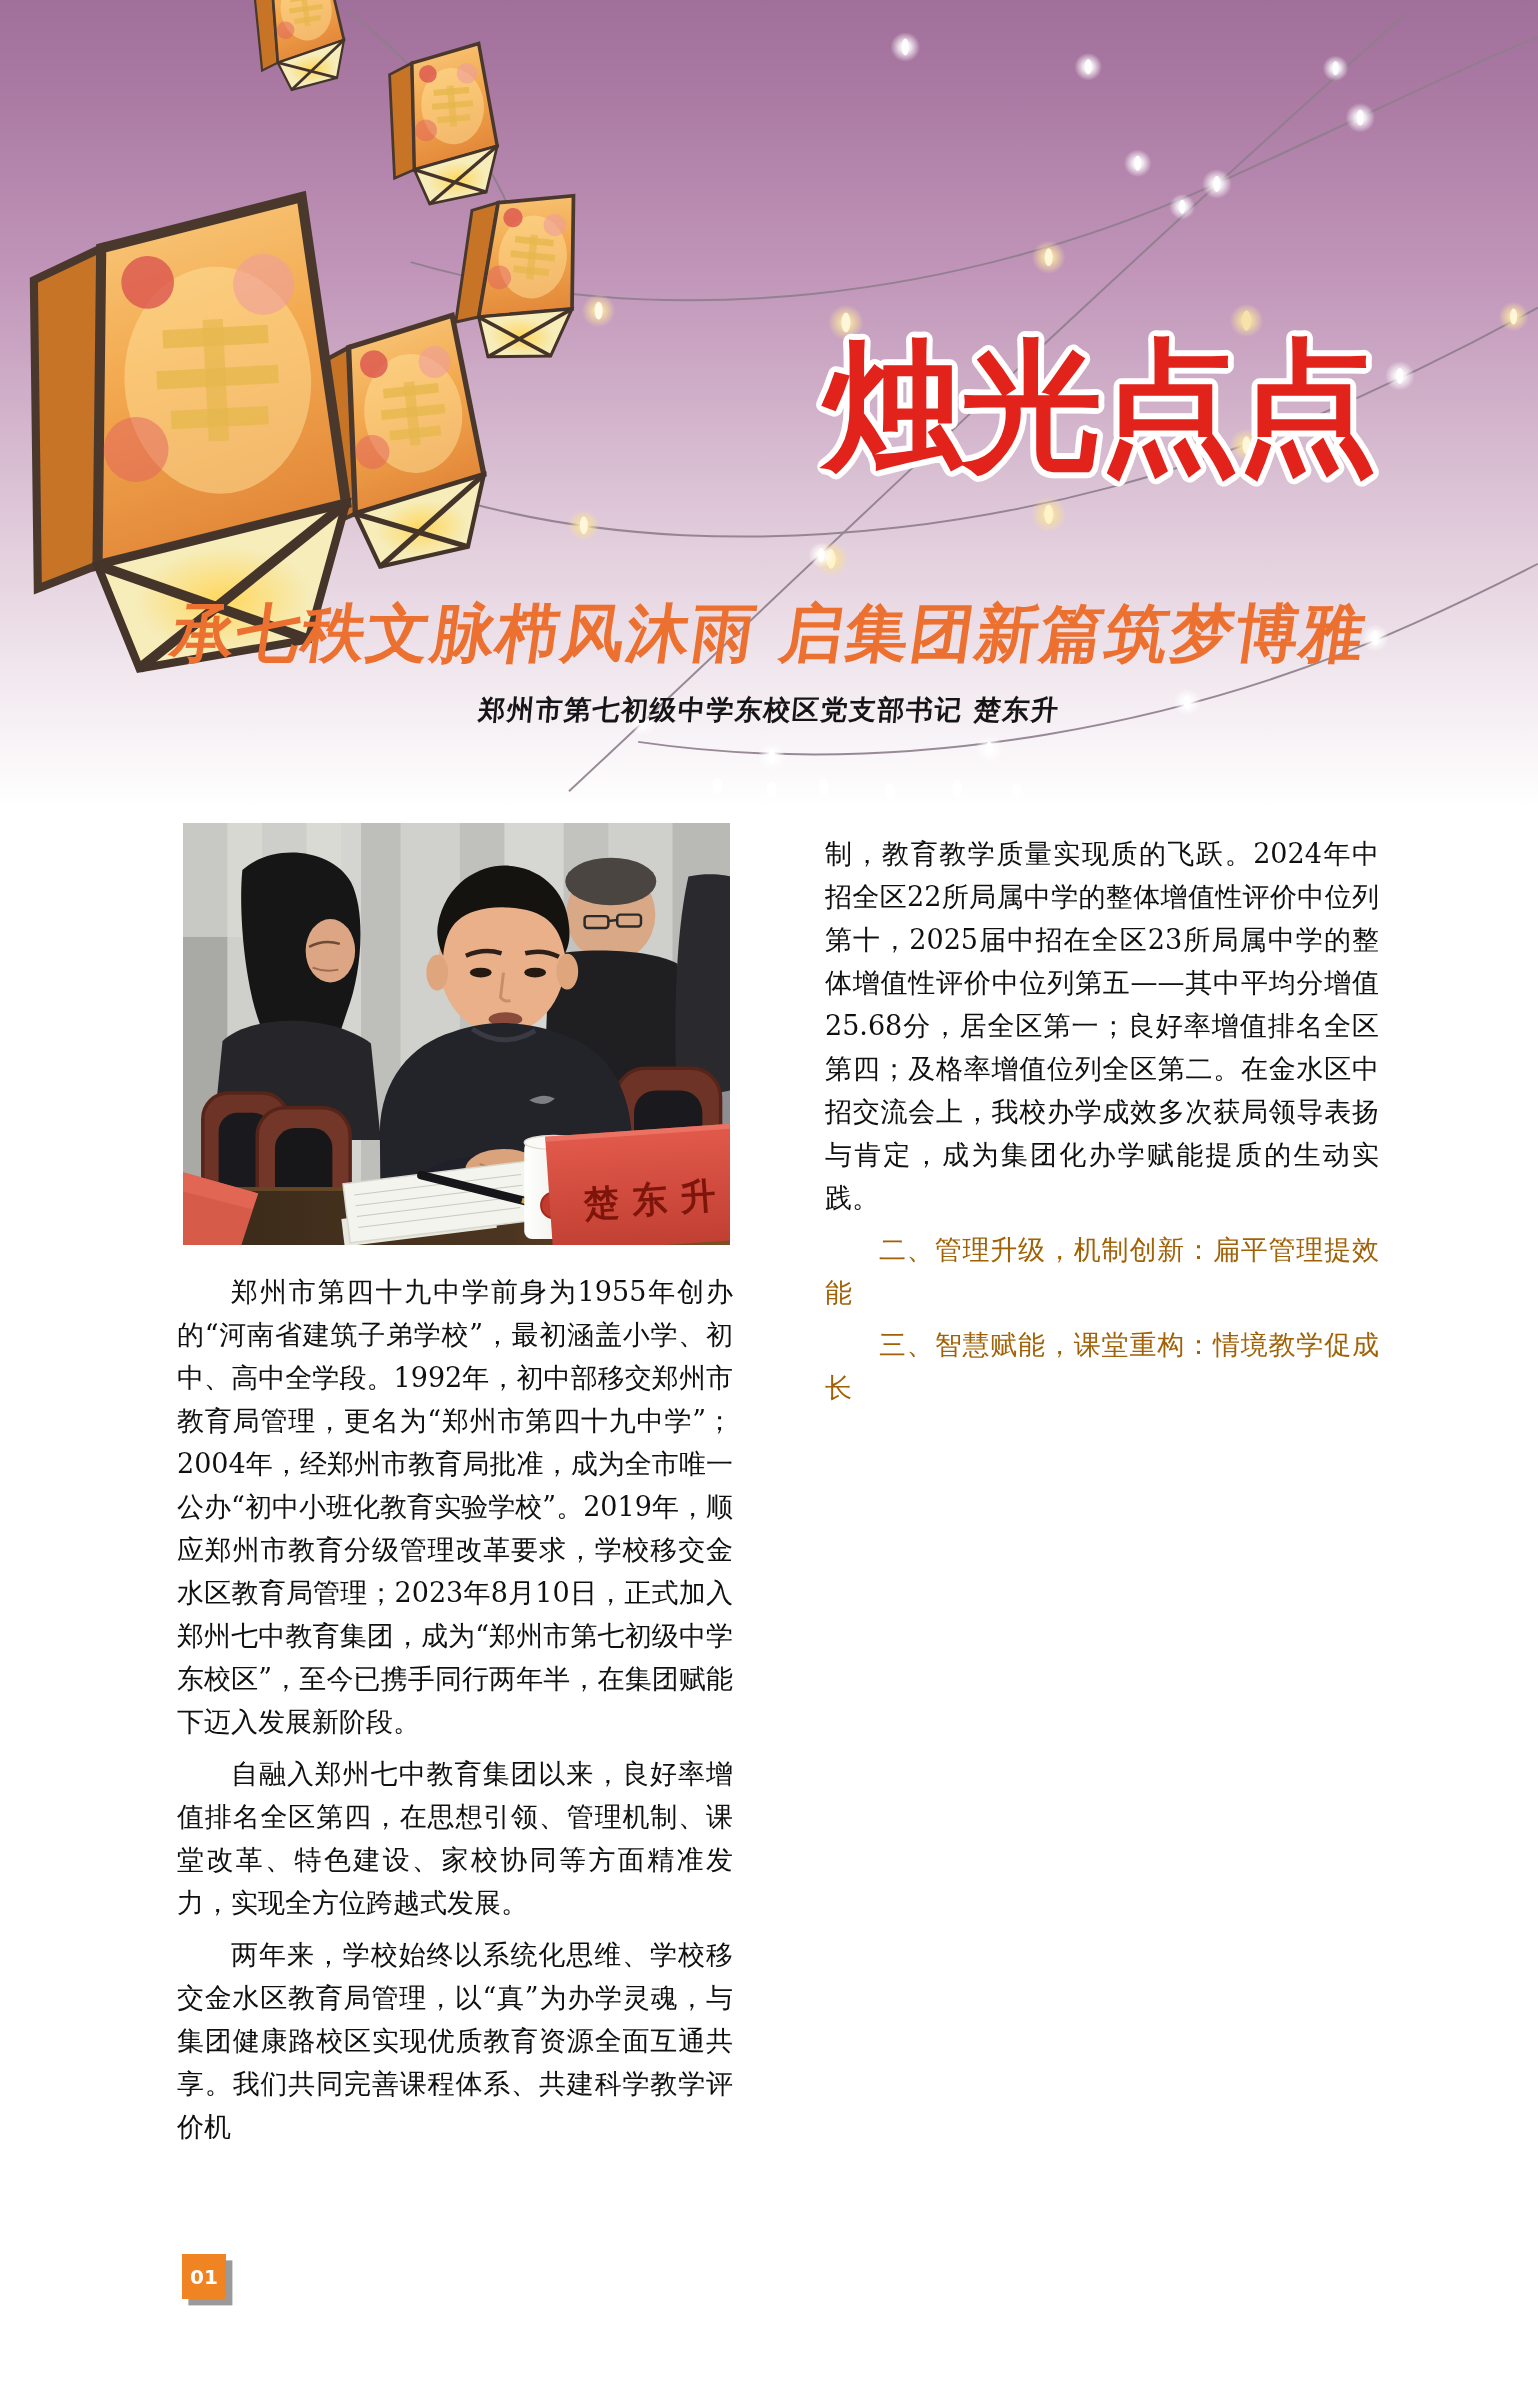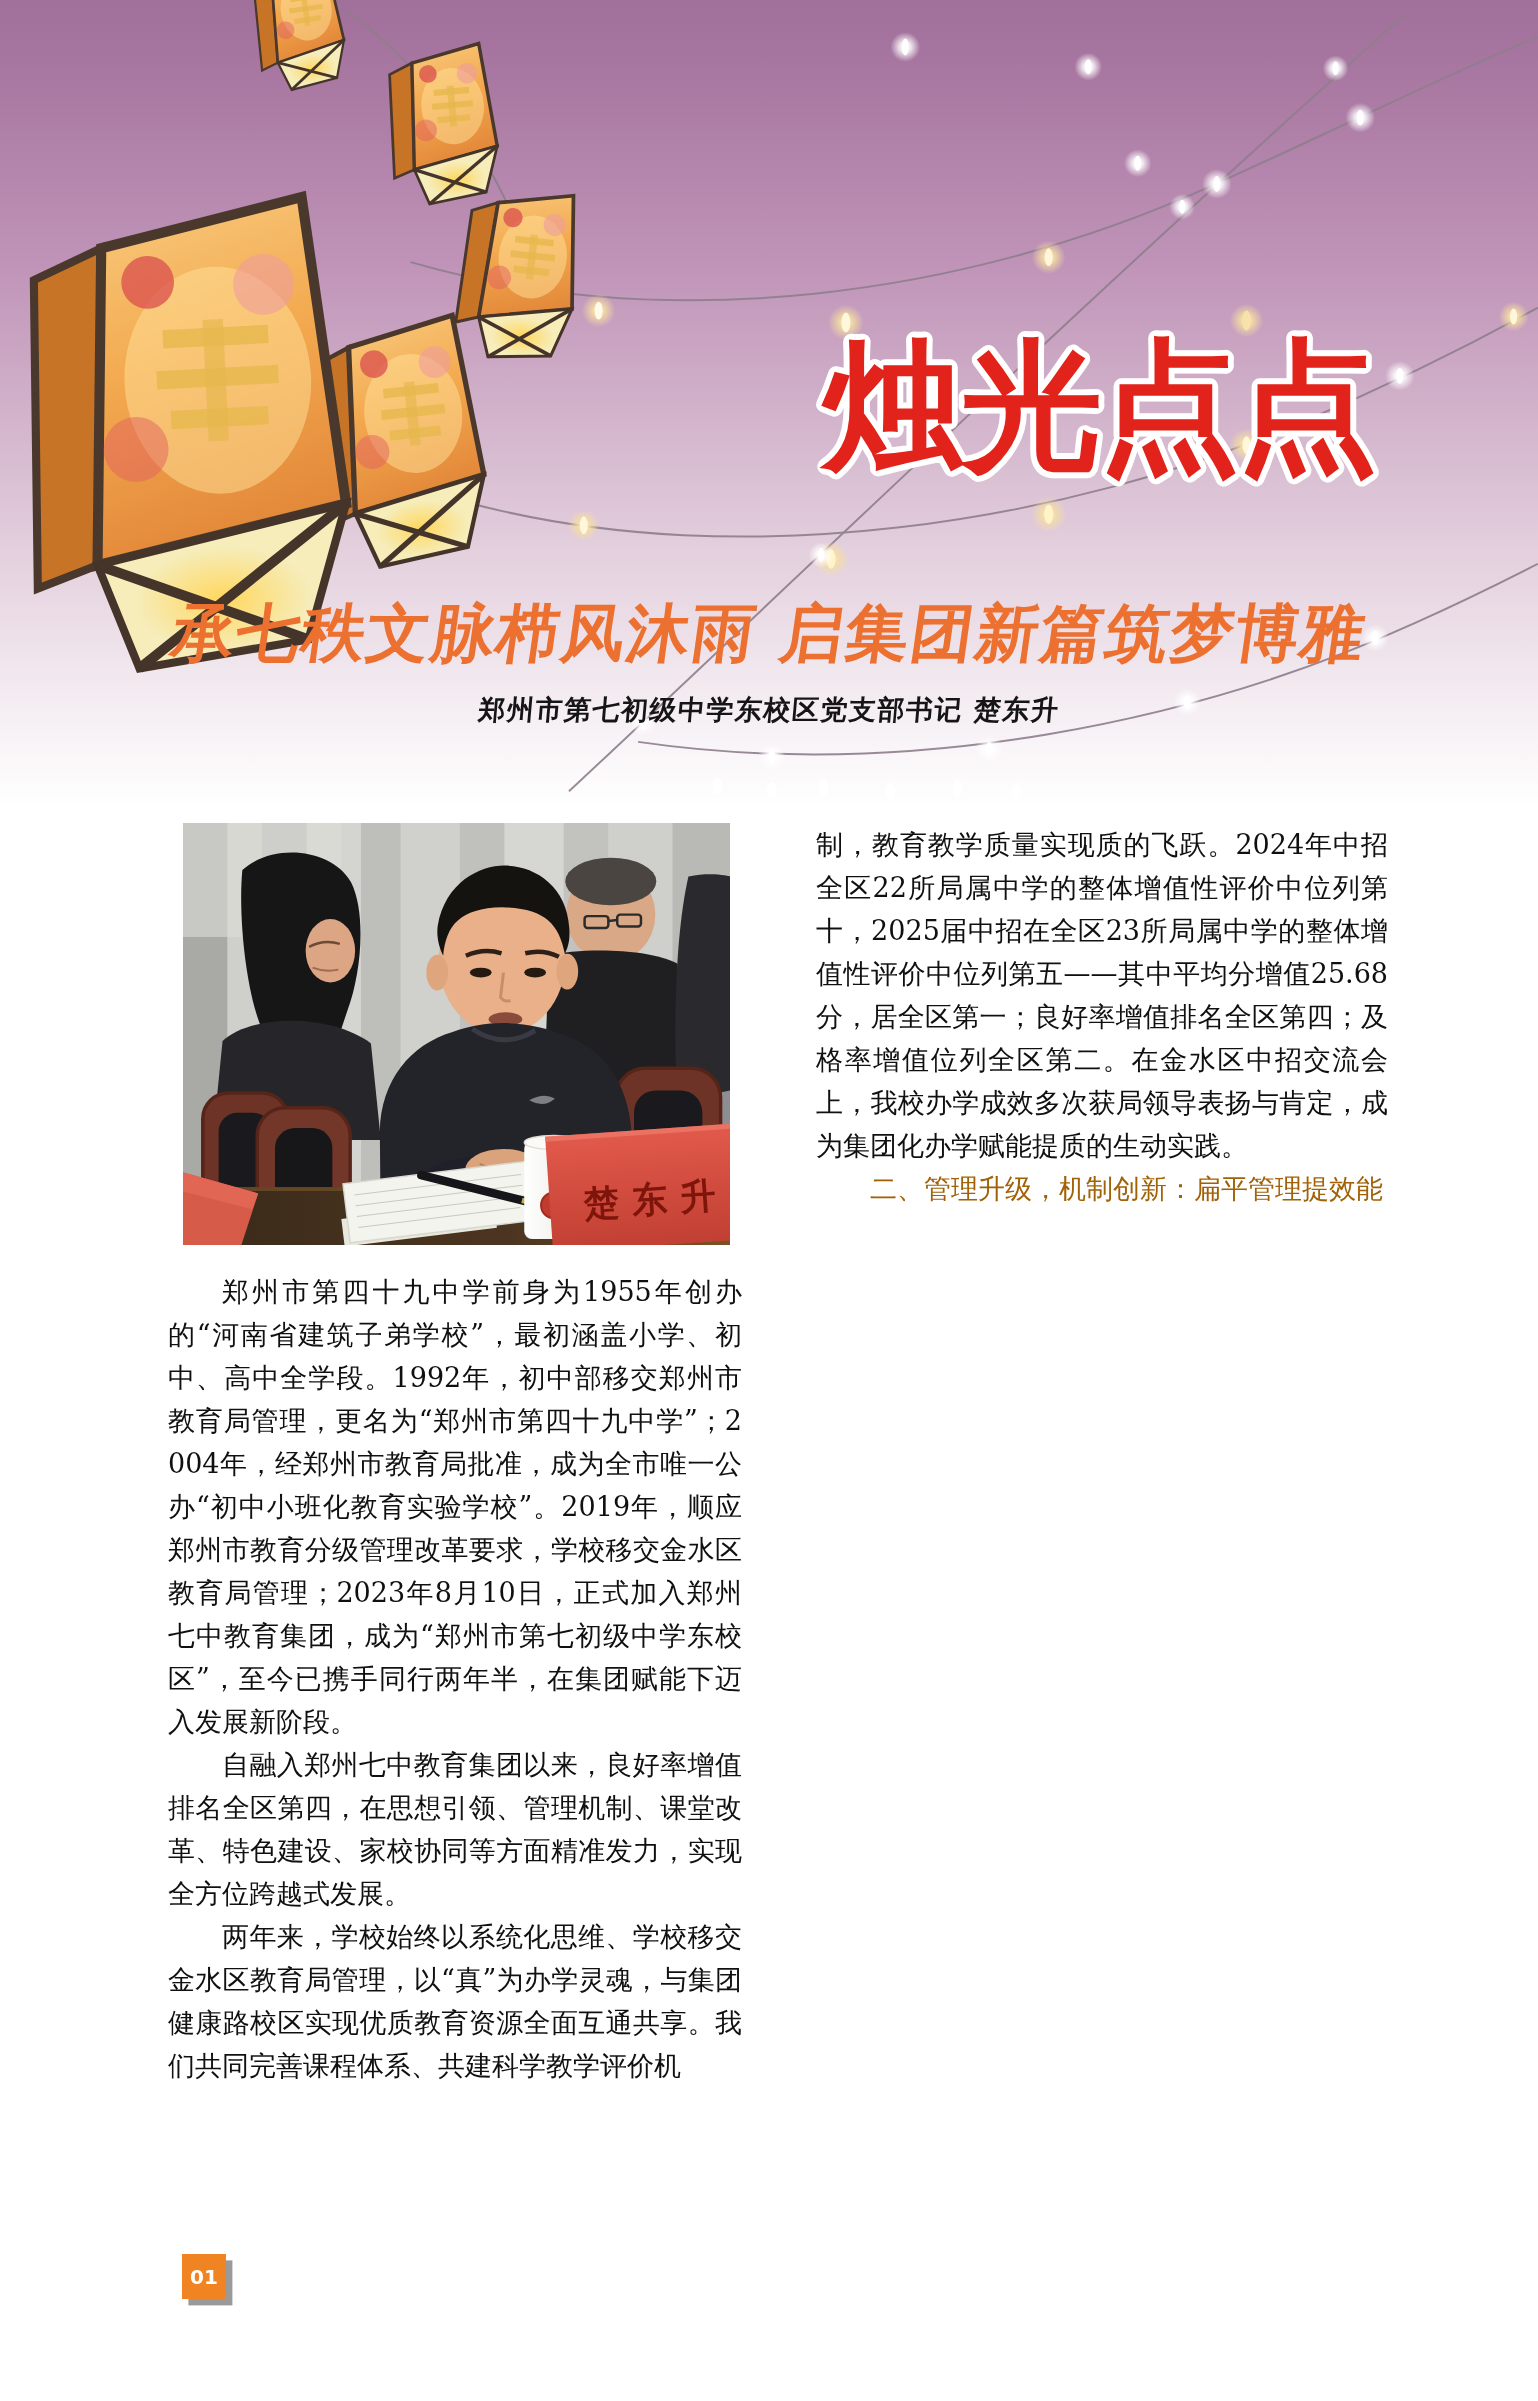--- a/index.html
+++ b/index.html
@@ -29,21 +29,21 @@
     font-size:27px; font-weight:bold; color:#151515; transform:skewX(-5deg);
     letter-spacing:1.5px; white-space:nowrap;
   }
   
   .col{
     position:absolute; top:823px; width:574px; font-size:27px; line-height:43px;
     color:#101010; text-align:justify; word-break:break-all;
   }
   .col-left{left:168px;}
   .col-right{left:816px; width:572px;}
-  .col p{margin:0; text-indent:2em;}
+  .col p{margin:9px; text-indent:2em;}
   .col p.cont{text-indent:0;}
   .col p.heading{color:#a16207;}
   .photo-wrap{width:547px;height:422px;margin-left:15.3px;margin-bottom:25px;overflow:hidden;}
   .photo-wrap svg{display:block;width:547px;height:422px;}
   
   .pagenum{
     position:absolute; left:182px; top:2254px; width:44px; height:45px;
     background:#f08423; color:#ffffff; font-family:"DejaVu Sans", sans-serif;
     font-weight:bold; font-size:20px; display:flex; align-items:center; justify-content:center;
     box-shadow:6.4px 6.4px 0 #9a9a9a;
@@ -301,18 +301,19 @@
     </div>
 
     <p class="body">郑州市第四十九中学前身为1955年创办的“河南省建筑子弟学校”，最初涵盖小学、初中、高中全学段。1992年，初中部移交郑州市教育局管理，更名为“郑州市第四十九中学”；2004年，经郑州市教育局批准，成为全市唯一公办“初中小班化教育实验学校”。2019年，顺应郑州市教育分级管理改革要求，学校移交金水区教育局管理；2023年8月10日，正式加入郑州七中教育集团，成为“郑州市第七初级中学东校区”，至今已携手同行两年半，在集团赋能下迈入发展新阶段。</p>
     <p class="body">自融入郑州七中教育集团以来，良好率增值排名全区第四，在思想引领、管理机制、课堂改革、特色建设、家校协同等方面精准发力，实现全方位跨越式发展。</p>
     <p class="body">两年来，学校始终以系统化思维、学校移交金水区教育局管理，以“真”为办学灵魂，与集团健康路校区实现优质教育资源全面互通共享。我们共同完善课程体系、共建科学教学评价机</p>
   </div>
 
   <div class="col col-right">
     <p class="body cont">制，教育教学质量实现质的飞跃。2024年中招全区22所局属中学的整体增值性评价中位列第十，2025届中招在全区23所局属中学的整体增值性评价中位列第五——其中平均分增值25.68分，居全区第一；良好率增值排名全区第四；及格率增值位列全区第二。在金水区中招交流会上，我校办学成效多次获局领导表扬与肯定，成为集团化办学赋能提质的生动实践。</p>
     <p class="heading">二、管理升级，机制创新：扁平管理提效能</p>
+    <p class="heading">三、智慧赋能，课堂重构：情境教学促成长</p>
   </div>
 
   <div class="pagenum">01</div>
 
 </div>
 
 
 </body></html>

